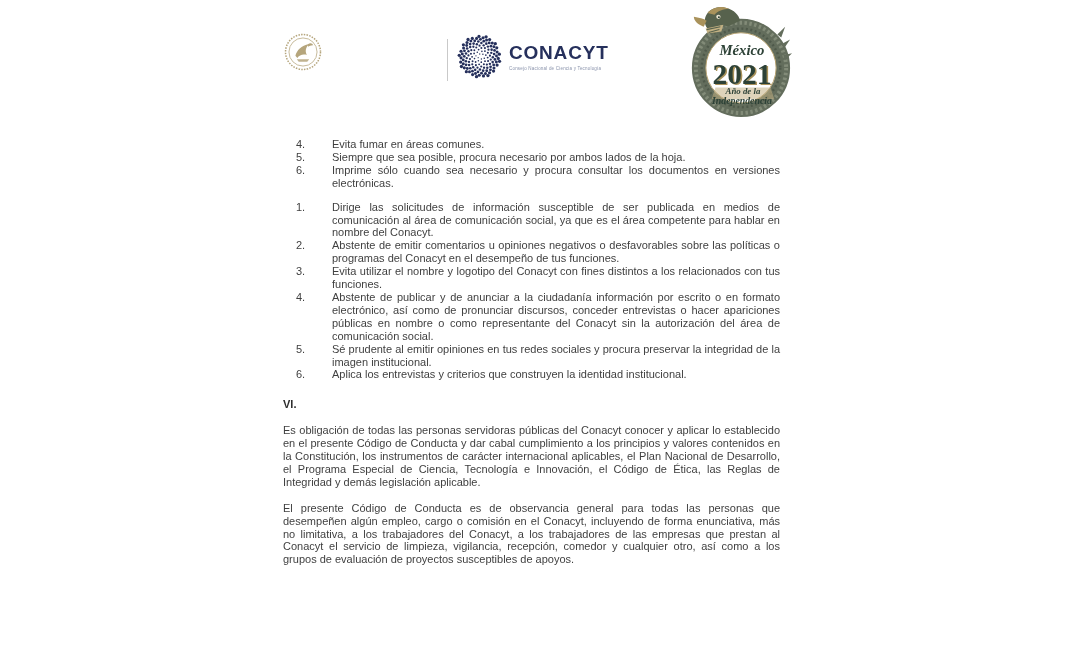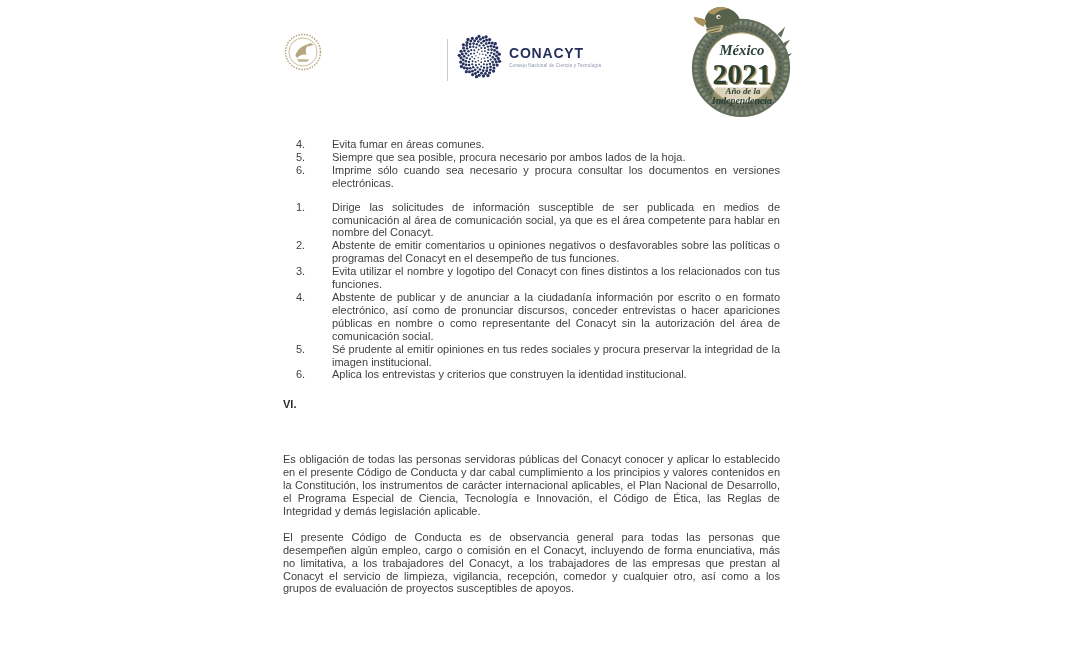--- a/index.html
+++ b/index.html
@@ -13,41 +13,41 @@
   
   .gob-logo { position:absolute; left:284px; top:33px; display:flex; align-items:center; gap:9px; }
   .gob-text { display:flex; flex-direction:column; color:#10312b; font-family:"Liberation Serif", serif; }
   .gob-line1 { font-size:10px; font-weight:bold; letter-spacing:1.2px; }
   .gob-line2 { font-size:19px; font-weight:bold; letter-spacing:3.5px; margin-top:1px; }
 
   .header-divider { position:absolute; left:447px; top:39px; width:1px; height:42px; background:#c9c9c9; }
 
   .conacyt-logo { position:absolute; left:457px; top:34px; display:flex; align-items:center; gap:7px; }
   .conacyt-text { display:flex; flex-direction:column; }
-  .conacyt-name { font-size:14px; font-weight:bold; color:#26305c; letter-spacing:0.8px; }
+  .conacyt-name { font-size:19px; font-weight:bold; color:#26305c; letter-spacing:0.8px; }
   .conacyt-tagline { font-size:4.5px; color:#8a93ab; margin-top:2px; letter-spacing:0.2px; }
 
   .badge-2021 { position:absolute; left:686px; top:5px; width:108px; height:114px; }
 
   
   .col {
     position:absolute; left:283px; top:138px; width:497px;
     font-size:11px; line-height:12.9px; color:#3f3f3f; text-align:justify;
   }
   .li { display:flex; }
   .li .num { width:30px; flex:0 0 30px; padding-left:13px; text-align:left; }
   .li .txt { flex:1;margin-left:19px; }
 
   .motto { margin-top:12px; text-align:center; color:#b28d5e; font-weight:bold; font-style:italic; }
 
   .h-k { margin-top:15px; font-weight:bold; color:#2d2d2d; text-align:left; }
 
   .k-list { margin-top:11px; }
 
-  .h-vi { margin-top:17px; display:flex; font-weight:bold; color:#2d2d2d; text-align:left;flex-direction:column; }
+  .h-vi { margin-top:17px; display:flex; font-weight:bold; color:#2d2d2d; text-align:left; }
   .h-vi .roman { width:42px; flex:0 0 42px; }
 
   .para { margin-top:13px; }
 </style>
 </head>
 <body>
 
 <div class="page">
 
   <div class="gob-logo">

